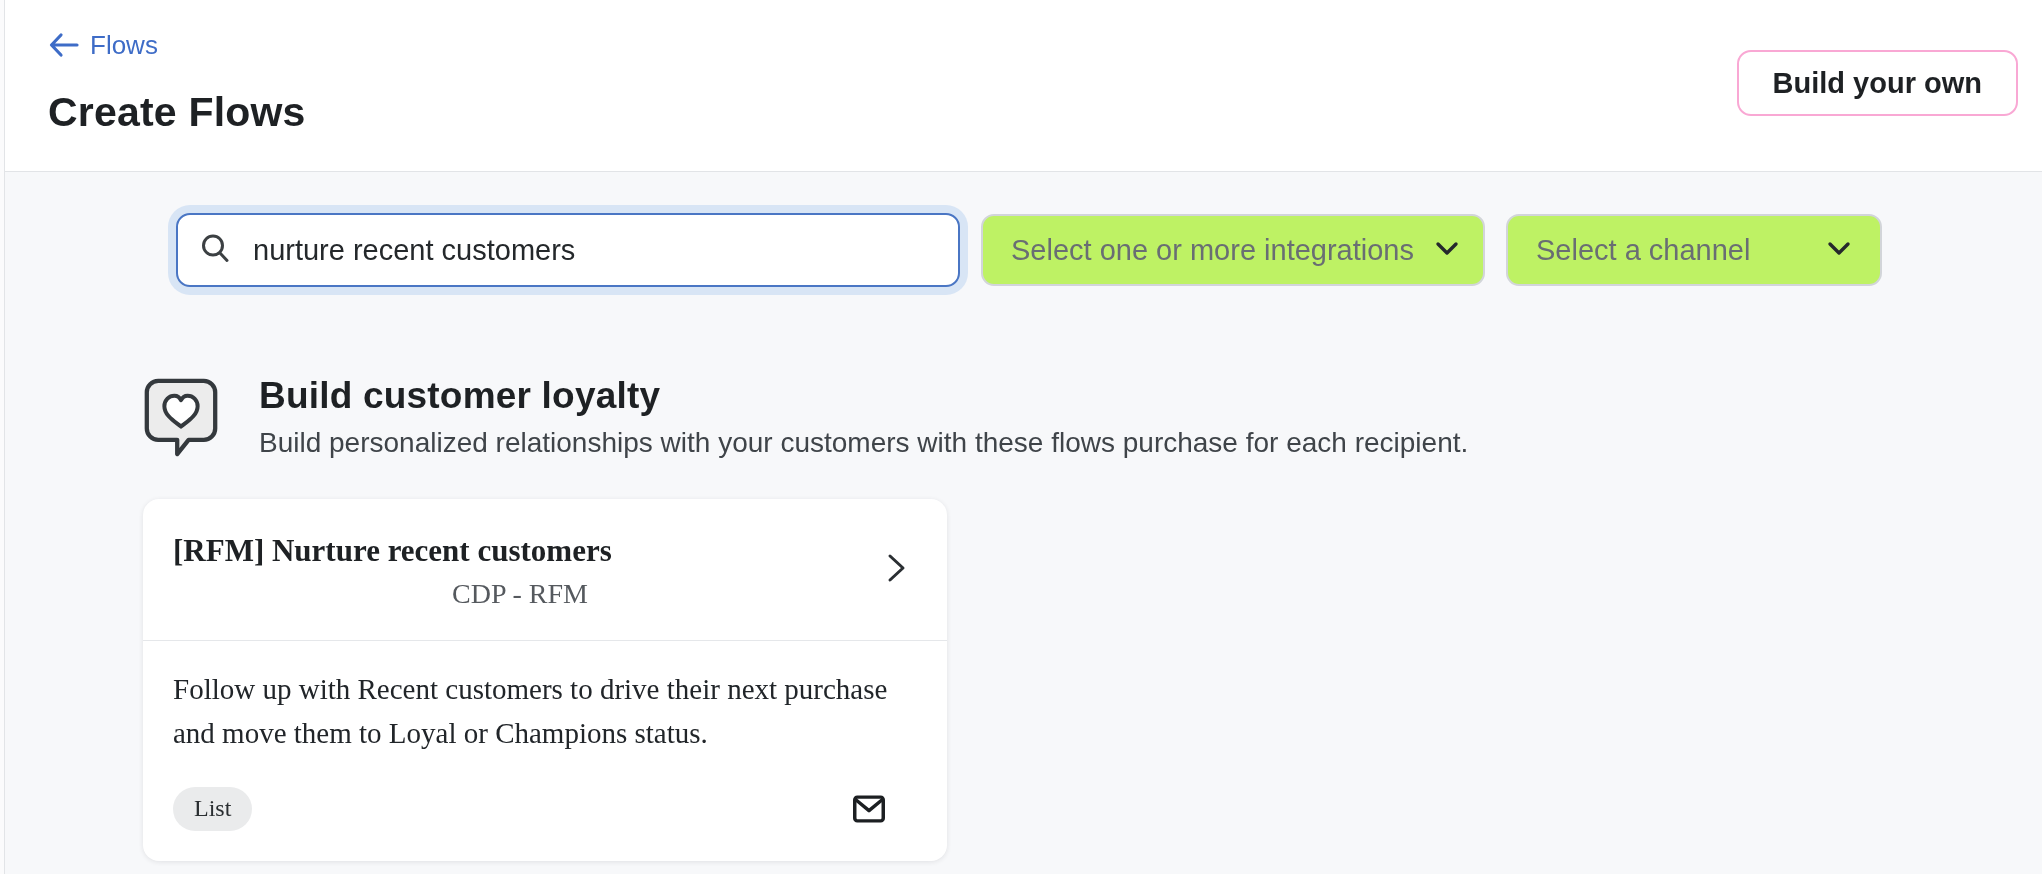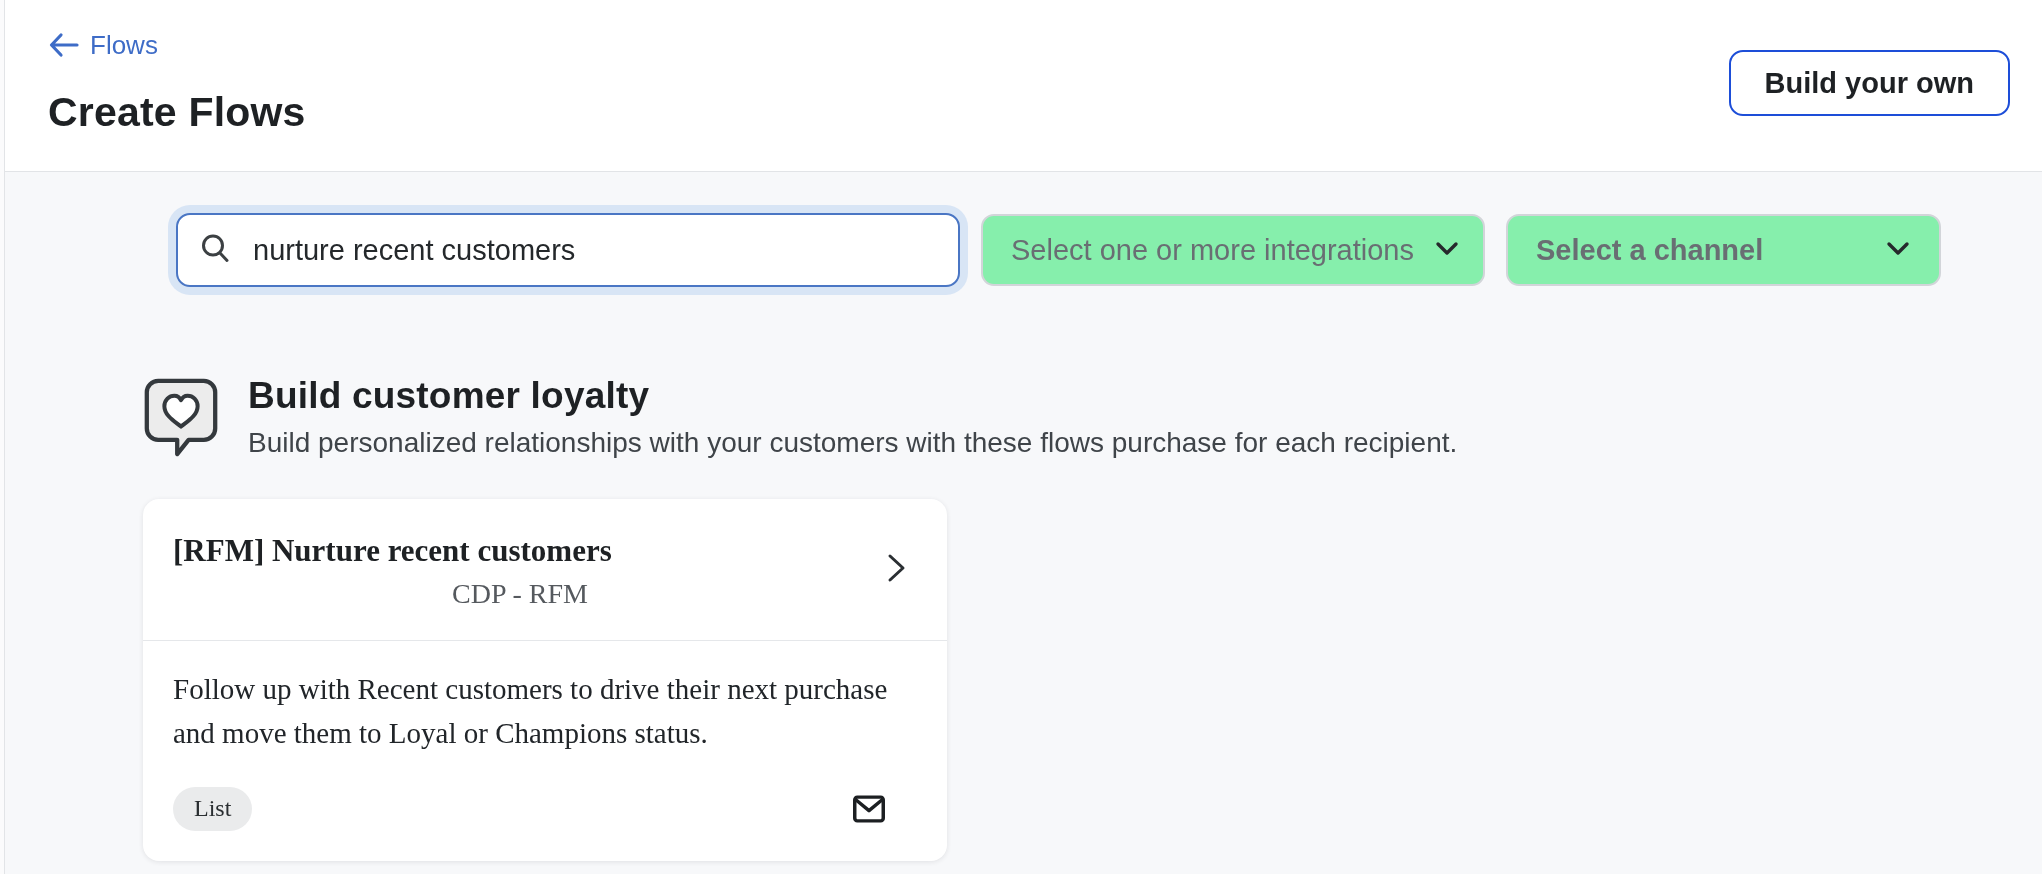--- a/index.html
+++ b/index.html
@@ -47,24 +47,24 @@
   }
   .back-link svg{display:block;}
   .page-title{
     margin-top:26px;
     font-size:41px;
     font-weight:700;
     letter-spacing:0.2px;
     color:var(--text-dark);
   }
   .build-btn{
-    position:absolute;top:50px;right:32px;
+    position:absolute;top:50px;right:24px;
     height:66px;padding:0 34px;
     background:#ffffff;
-    border:2px solid #1d4ed8;
+    border:2px solid #f9a8d4;
     border-radius:14px;
     font-family:inherit;
     font-size:29px;font-weight:700;
     color:var(--text-dark);
     cursor:pointer;
   }
   
   .content{
     background:var(--content-bg);
     height:702px;
@@ -85,43 +85,43 @@
   .search-field svg{flex:0 0 auto;}
   .search-field input{
     flex:1;height:100%;
     border:none;outline:none;background:transparent;
     font-family:inherit;font-size:29px;color:#24282b;
     margin-left:22px;
   }
   .select-box{
     display:flex;align-items:center;
     height:72px;
-    background:#86efac;
+    background:#bef264;
     border:2px solid var(--field-border);
     border-radius:13px;
     padding:0 24px 0 28px;
     cursor:pointer;
   }
   .select-box .sel-label{
     font-size:29px;color:var(--placeholder-gray);
     white-space:nowrap;
   }
   .select-integrations{width:504px;}
-  .select-channel{width:435px;font-weight:bold;}
+  .select-channel{width:376px;}
   .select-integrations .sel-label{margin-right:16px;}
   .select-channel .sel-label{margin-right:auto;}
   .select-integrations svg{margin-left:0;}
   .select-channel svg{margin-left:16px;}
   
   .section-header{
     display:flex;align-items:flex-start;
     margin-top:88px;
   }
   .section-icon{flex:0 0 auto;margin-top:2px;}
-  .section-text{margin-left:29px;}
+  .section-text{margin-left:40px;}
   .section-title{
     font-size:37px;font-weight:700;color:var(--text-dark);
     letter-spacing:0.2px;
   }
   .section-desc{
     margin-top:10px;
     font-size:28px;color:#3f4449;
   }
   
   .flow-card{

